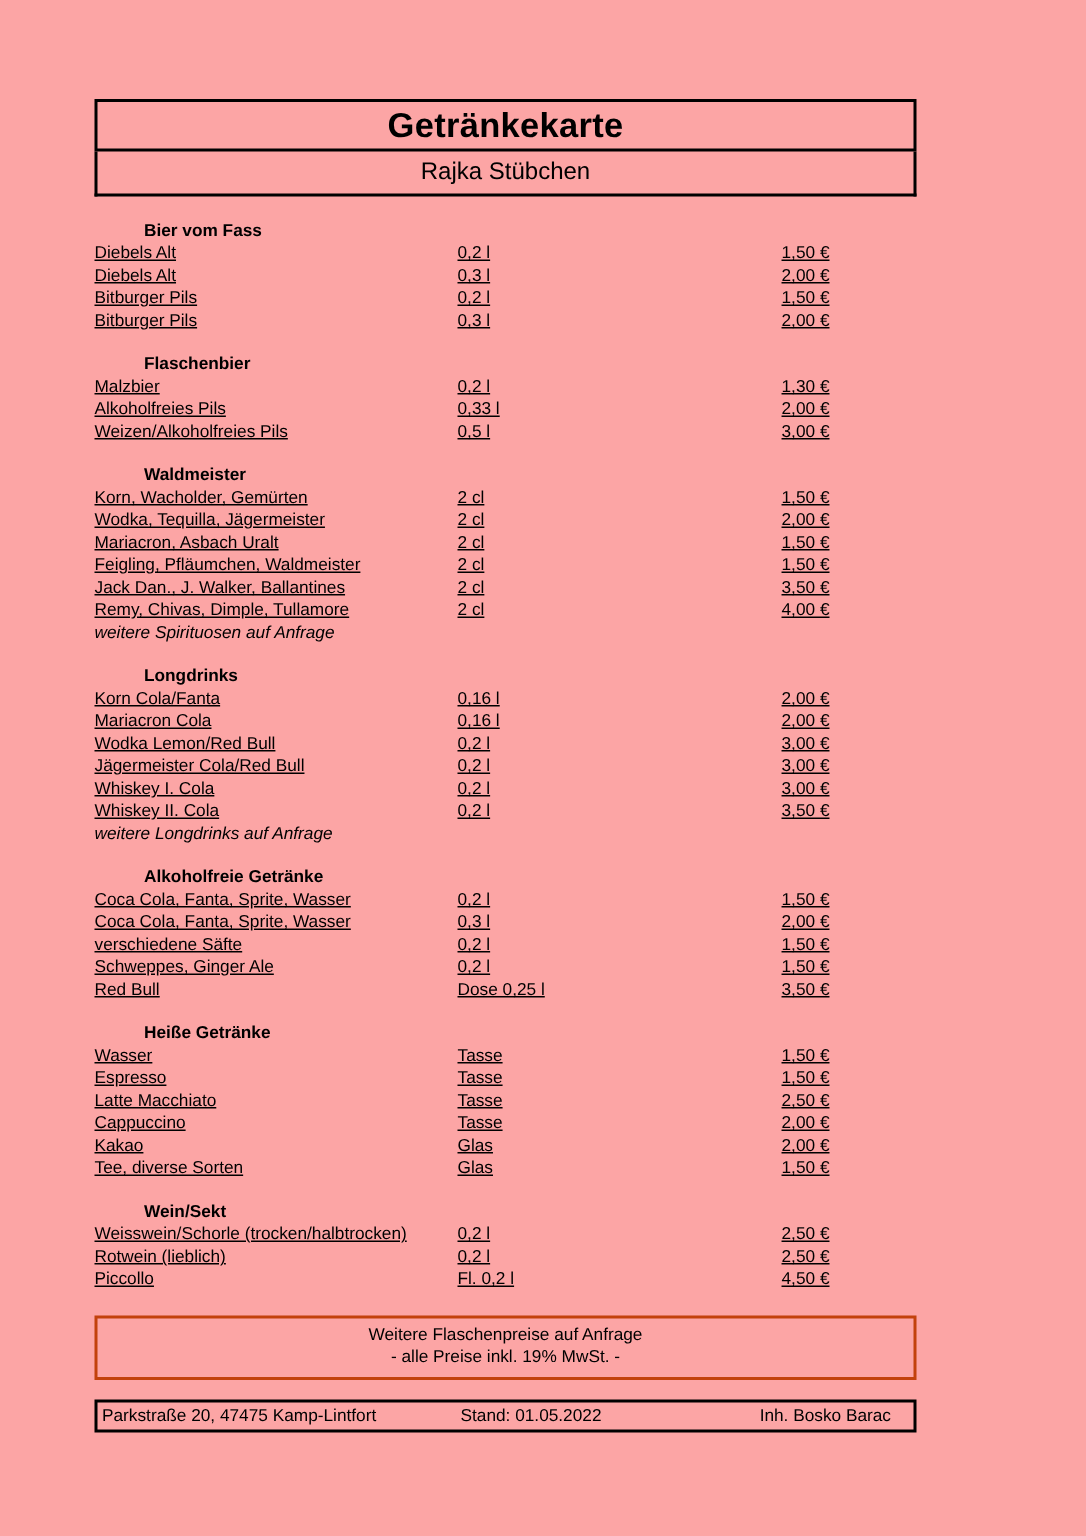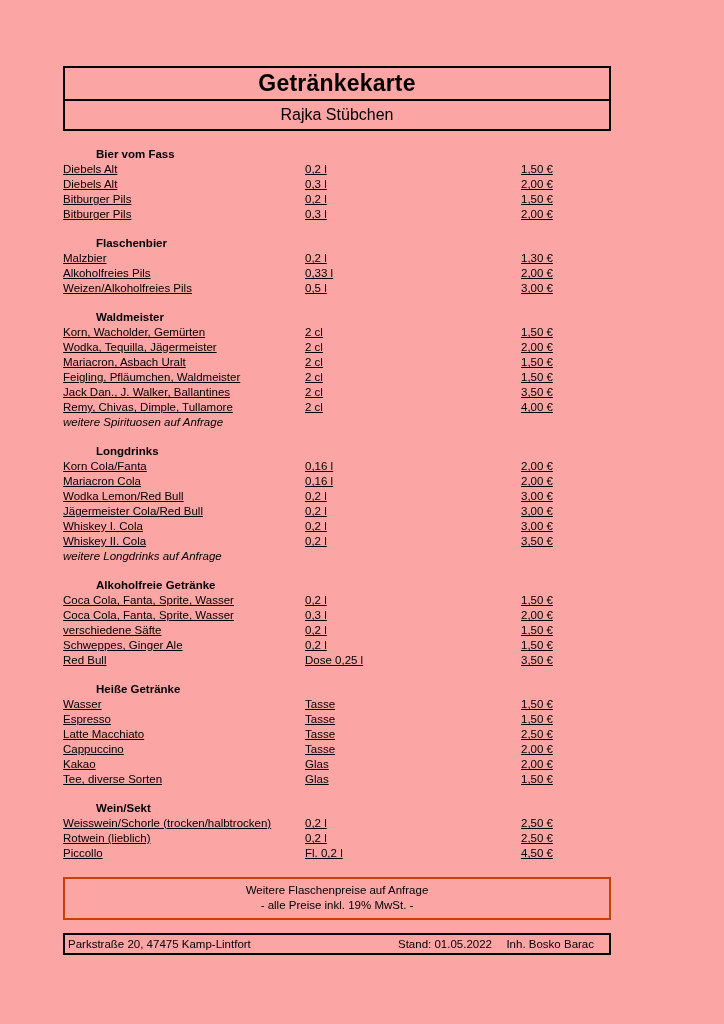--- a/index.html
+++ b/index.html
@@ -138,21 +138,20 @@
     font-size: 11.5px;
   }
   .address-box .addr {
     padding-left: 3px;
     width: 239px;
     flex: 0 0 239px;
   }
   .address-box .stand {
     width: 185px;
     flex: 0 0 185px;
-    text-align: right;
   }
   .address-box .owner {
     flex: 1 1 auto;
     text-align: right;
     padding-right: 15px;
   }
 </style>
 </head>
 <body>
 

